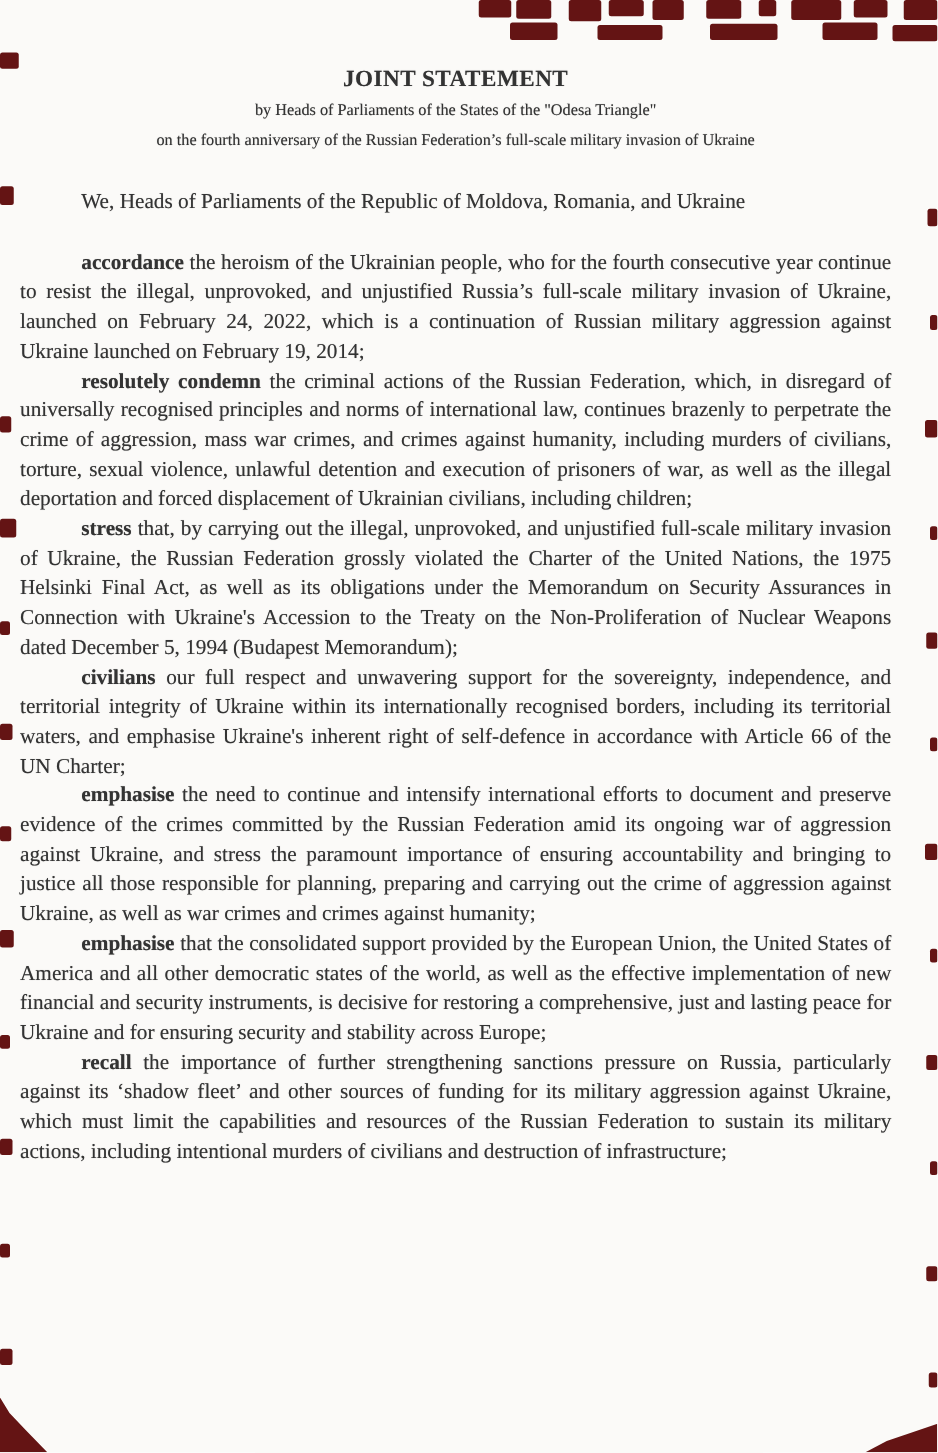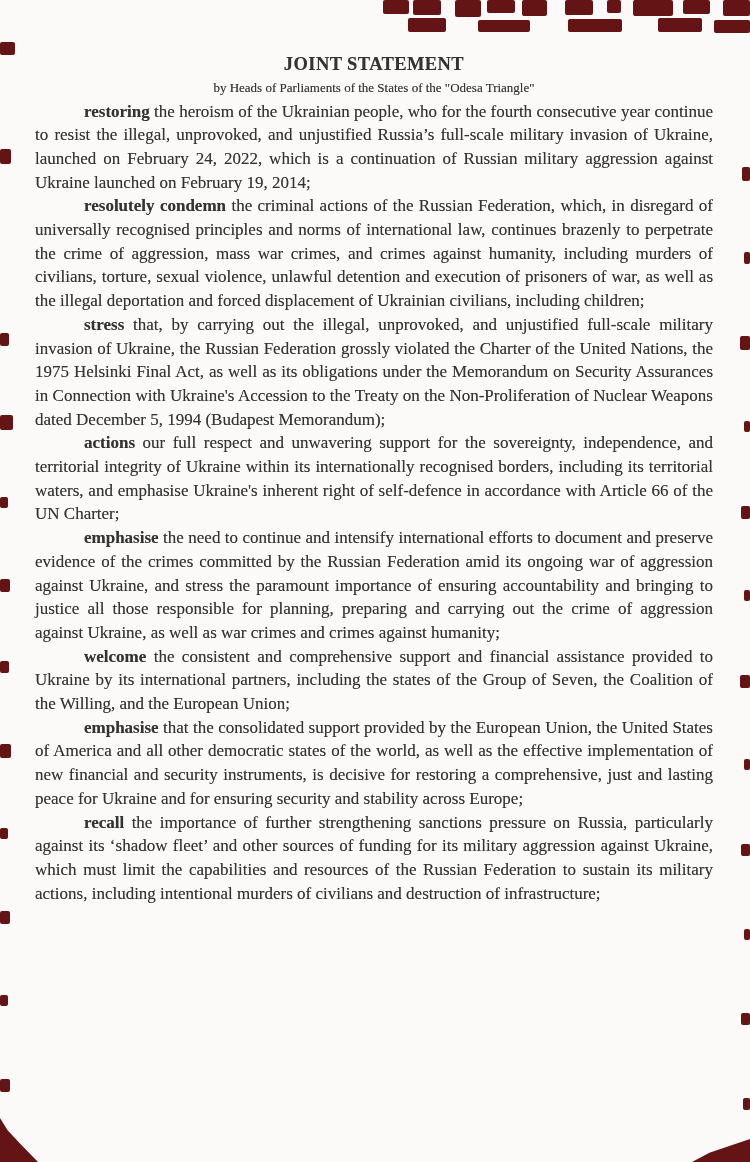--- a/index.html
+++ b/index.html
@@ -34,21 +34,21 @@
   #scan-marks .blob-br {
     position: absolute;
     right: 0; bottom: 0;
     width: 58px; height: 23px;
     background: var(--mark-color, #641414);
     clip-path: polygon(100% 0, 30% 60%, 0 100%, 100% 100%);
   }
   .content {
     position: absolute;
     top: 0; left: 0; right: 16px;
-    padding: 52px 21px 0 35px;
+    padding: 52px 21px 0 16px;
     color: var(--ink, #333333);
     font-size: 17px;
     line-height: 23.7px;
     text-shadow: 0 0 0.6px rgba(70,70,70,0.55);
   }
   .title-block {
     text-align: center;
   }
   .doc-title {
     margin: 0;
@@ -122,33 +122,34 @@
       <div class="mark" style="left: 743px; top: 1098px; width: 7px; height: 12px;"></div>
       <div class="blob-bl"></div>
       <div class="blob-br"></div>
     </div>
 
   <div class="content">
 
     <div class="title-block">
       <h1 class="doc-title">JOINT STATEMENT</h1>
       <p class="doc-subtitle">by Heads of Parliaments of the States of the "Odesa Triangle"</p>
+      <p class="doc-subtitle">on the fourth anniversary of the Russian Federation’s full-scale military invasion of Ukraine</p>
     </div>
 
+    <p class="intro">We, Heads of Parliaments of the Republic of Moldova, Romania, and Ukraine</p>
 
-    <p class="body-para"><b>restoring</b><span> the heroism of the Ukrainian people, who for the fourth consecutive year continue to resist the illegal, unprovoked, and unjustified Russia’s full-scale military invasion of Ukraine, launched on February 24, 2022, which is a continuation of Russian military aggression against Ukraine launched on February 19, 2014;</span></p>
+    <p class="body-para"><b>accordance</b><span> the heroism of the Ukrainian people, who for the fourth consecutive year continue to resist the illegal, unprovoked, and unjustified Russia’s full-scale military invasion of Ukraine, launched on February 24, 2022, which is a continuation of Russian military aggression against Ukraine launched on February 19, 2014;</span></p>
 
     <p class="body-para"><b>resolutely condemn</b><span> the criminal actions of the Russian Federation, which, in disregard of universally recognised principles and norms of international law, continues brazenly to perpetrate the crime of aggression, mass war crimes, and crimes against humanity, including murders of civilians, torture, sexual violence, unlawful detention and execution of prisoners of war, as well as the illegal deportation and forced displacement of Ukrainian civilians, including children;</span></p>
 
     <p class="body-para"><b>stress</b><span> that, by carrying out the illegal, unprovoked, and unjustified full-scale military invasion of Ukraine, the Russian Federation grossly violated the Charter of the United Nations, the 1975 Helsinki Final Act, as well as its obligations under the Memorandum on Security Assurances in Connection with Ukraine's Accession to the Treaty on the Non-Proliferation of Nuclear Weapons dated December 5, 1994 (Budapest Memorandum);</span></p>
 
-    <p class="body-para"><b>actions</b><span> our full respect and unwavering support for the sovereignty, independence, and territorial integrity of Ukraine within its internationally recognised borders, including its territorial waters, and emphasise Ukraine's inherent right of self-defence in accordance with Article 66 of the UN Charter;</span></p>
+    <p class="body-para"><b>civilians</b><span> our full respect and unwavering support for the sovereignty, independence, and territorial integrity of Ukraine within its internationally recognised borders, including its territorial waters, and emphasise Ukraine's inherent right of self-defence in accordance with Article 66 of the UN Charter;</span></p>
 
     <p class="body-para"><b>emphasise</b><span> the need to continue and intensify international efforts to document and preserve evidence of the crimes committed by the Russian Federation amid its ongoing war of aggression against Ukraine, and stress the paramount importance of ensuring accountability and bringing to justice all those responsible for planning, preparing and carrying out the crime of aggression against Ukraine, as well as war crimes and crimes against humanity;</span></p>
 
-    <p class="body-para"><b>welcome</b><span> the consistent and comprehensive support and financial assistance provided to Ukraine by its international partners, including the states of the Group of Seven, the Coalition of the Willing, and the European Union;</span></p>
 
     <p class="body-para"><b>emphasise</b><span> that the consolidated support provided by the European Union, the United States of America and all other democratic states of the world, as well as the effective implementation of new financial and security instruments, is decisive for restoring a comprehensive, just and lasting peace for Ukraine and for ensuring security and stability across Europe;</span></p>
 
     <p class="body-para"><b>recall</b><span> the importance of further strengthening sanctions pressure on Russia, particularly against its ‘shadow fleet’ and other sources of funding for its military aggression against Ukraine, which must limit the capabilities and resources of the Russian Federation to sustain its military actions, including intentional murders of civilians and destruction of infrastructure;</span></p>
 
   </div>
 </div>
 
 </body></html>

